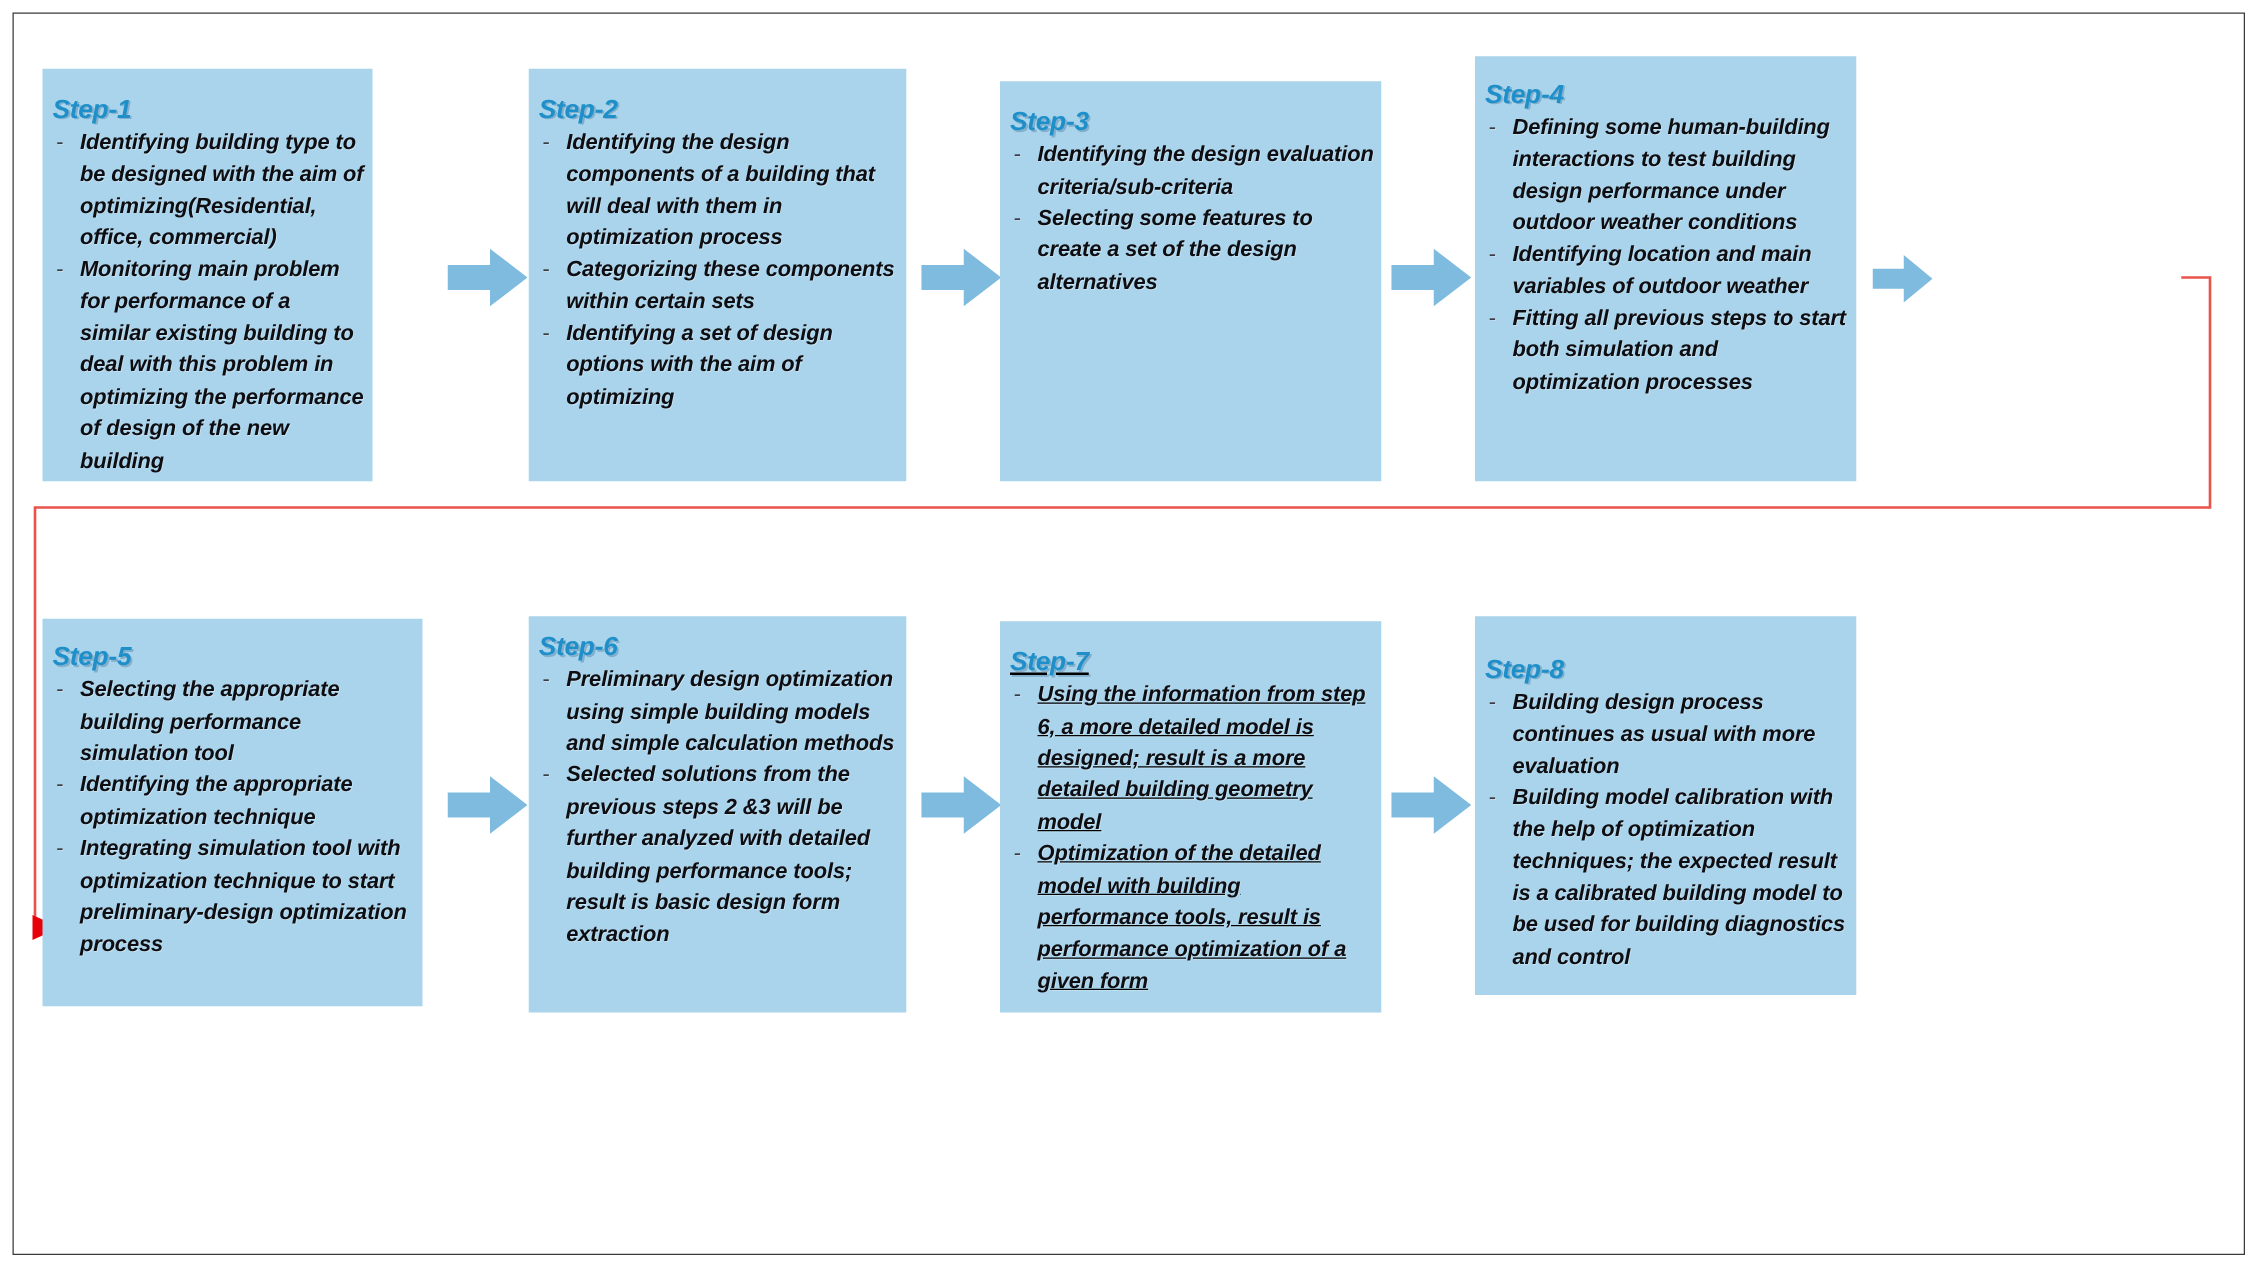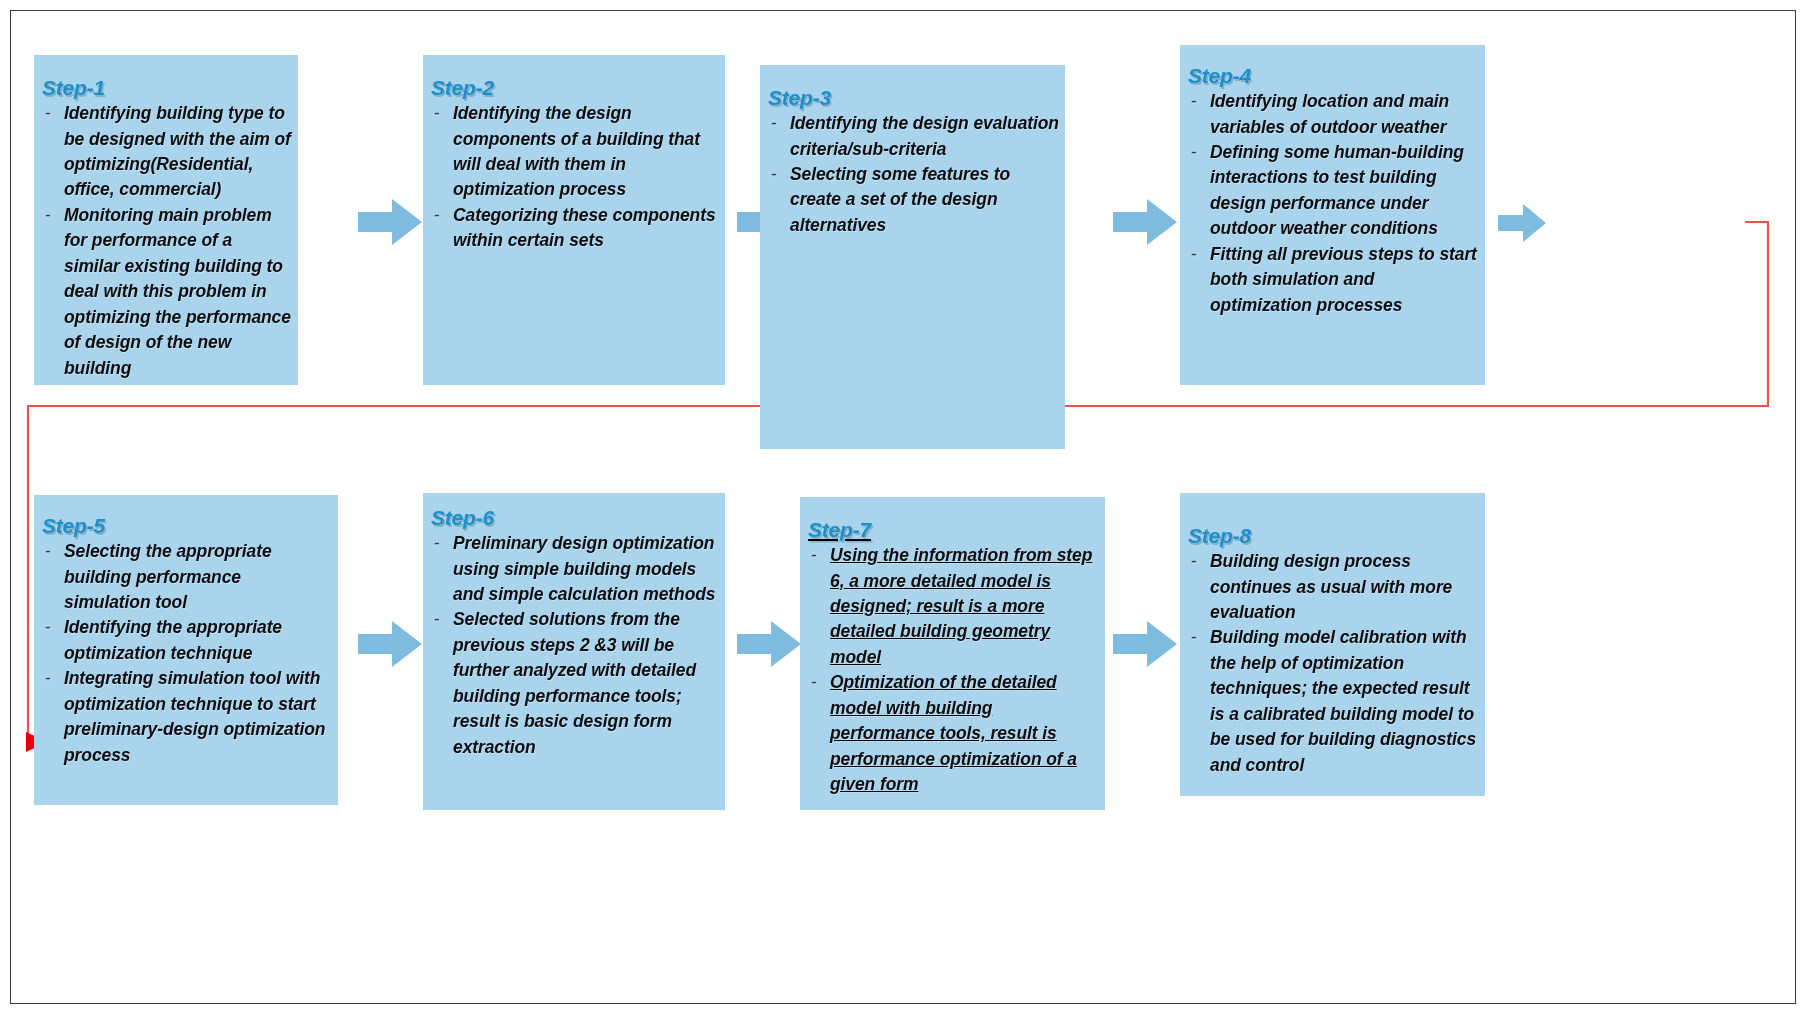--- a/index.html
+++ b/index.html
@@ -132,52 +132,53 @@
       <polygon points="0,14 34,14 34,1 64,24 34,47 34,34 0,34" fill="#7fbbdf"></polygon>
     </svg>
   </div>
 
   <div class="step-box" style="left:423px; top:55px; width:302px; height:330px;">
     <div class="step-inner" style="top:22px;">
       <div class="step-title">Step-2</div>
       <ul class="step-list">
         <li>Identifying the design components of a building that will deal with them in optimization process</li>
         <li>Categorizing these components within certain sets</li>
+        <li>Identifying a set of design options  with the aim of optimizing</li>
       </ul>
     </div>
   </div>
 
   <div class="arrow" style="left:737px; top:198px; width:64px; height:48px;">
     <svg width="64" height="48" viewBox="0 0 64 48" xmlns="http://www.w3.org/2000/svg">
       <polygon points="0,14 34,14 34,1 64,24 34,47 34,34 0,34" fill="#7fbbdf"></polygon>
     </svg>
   </div>
 
-  <div class="step-box" style="left:760px; top:65px; width:305px; height:384px;">
+  <div class="step-box" style="left:800px; top:65px; width:305px; height:320px;">
     <div class="step-inner" style="top:22px;">
       <div class="step-title">Step-3</div>
       <ul class="step-list">
         <li> Identifying the design evaluation criteria/sub-criteria</li>
         <li>Selecting some features to create a set of the design alternatives</li>
       </ul>
     </div>
   </div>
 
   <div class="arrow" style="left:1113px; top:198px; width:64px; height:48px;">
     <svg width="64" height="48" viewBox="0 0 64 48" xmlns="http://www.w3.org/2000/svg">
       <polygon points="0,14 34,14 34,1 64,24 34,47 34,34 0,34" fill="#7fbbdf"></polygon>
     </svg>
   </div>
 
   <div class="step-box" style="left:1180px; top:45px; width:305px; height:340px;">
     <div class="step-inner" style="top:20px;">
       <div class="step-title">Step-4</div>
       <ul class="step-list">
+        <li>Defining some human-building interactions to test building design performance under outdoor weather conditions</li>
         <li>Identifying location and main variables of outdoor weather</li>
-        <li>Defining some human-building interactions to test building design performance under outdoor weather conditions</li>
         <li>Fitting all previous steps to start both simulation and optimization processes</li>
       </ul>
     </div>
   </div>
 
   <div class="arrow" style="left:1498px; top:203px; width:48px; height:40px;">
     <svg width="48" height="40" viewBox="0 0 48 40" xmlns="http://www.w3.org/2000/svg">
       <polygon points="0,12 25,12 25,1 48,20 25,39 25,28 0,28" fill="#7fbbdf"></polygon>
     </svg>
   </div>

